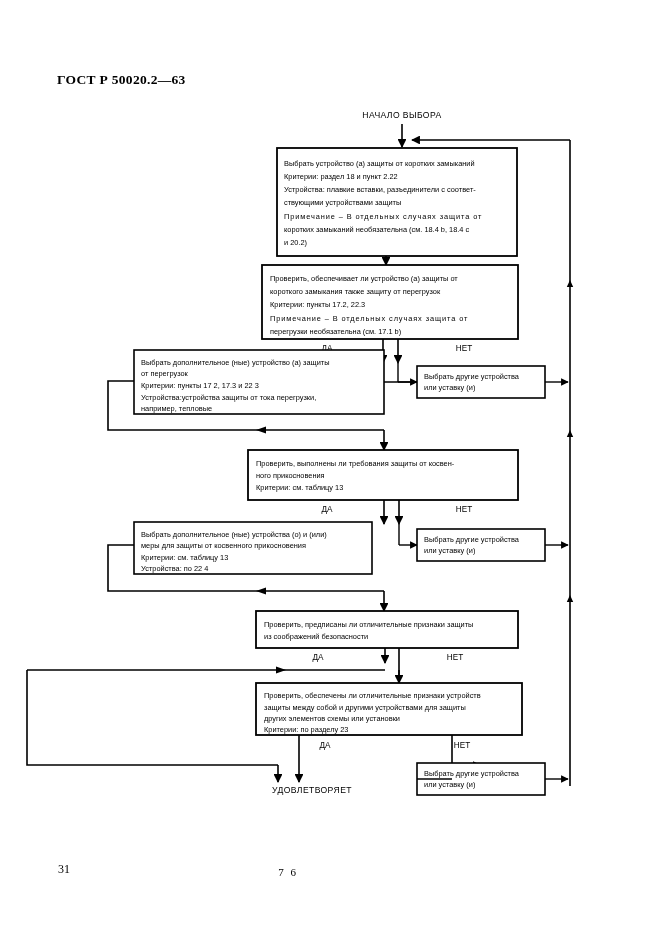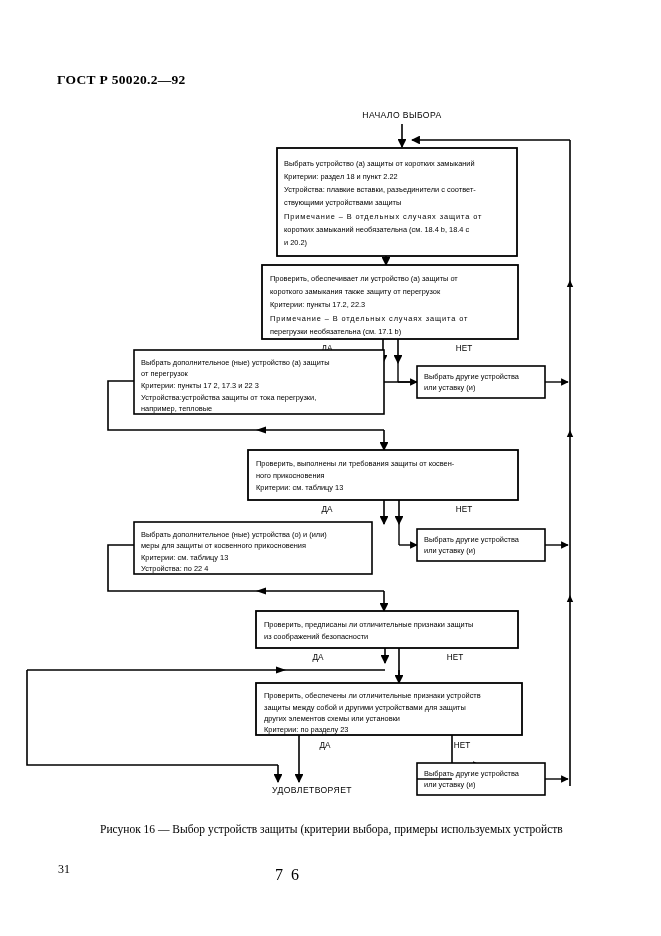--- a/index.html
+++ b/index.html
@@ -51,21 +51,21 @@
   }
   .caption-line1 { display: block; text-align: left; }
   .caption-line2 { display: block; text-align: center; padding-left: 20px;}
   .footer-num {
     position: absolute;
     left: 0px;
     top: 866px;
     width: 576px;
     text-align: center;
     font-family: "Liberation Serif", serif;
-    font-size: 16px;
+    font-size: 11px;
     letter-spacing: 2px;
   }
   svg.flow {
     position: absolute;
     left: 0;
     top: 0;
     width: 661px;
     height: 936px;
   }
   .nodebox {
@@ -94,21 +94,21 @@
   .conn {
     stroke: #000000;
     fill: none;
   }
 </style>
 </head>
 <body>
 
 <div class="page">
 
-  <div class="doc-header">ГОСТ Р 50020.2—92</div>
+  <div class="doc-header">ГОСТ Р 50020.2—63</div>
 
   <svg class="flow" viewBox="0 0 661 936">
     <defs>
       <marker id="arrDown" viewBox="0 0 10 10" refX="5" refY="9" markerWidth="6" markerHeight="6" orient="auto-start-reverse">
         <path d="M 0 0 L 10 0 L 5 10 z" fill="#000"></path>
       </marker>
       <marker id="arrow" viewBox="0 0 10 10" refX="9" refY="5" markerWidth="5.5" markerHeight="5.5" orient="auto">
         <path d="M 0 0 L 10 5 L 0 10 z" fill="#000"></path>
       </marker>
     </defs>
@@ -231,19 +231,18 @@
     <text class="termlabel" x="312" y="793" text-anchor="middle">УДОВЛЕТВОРЯЕТ</text>
 
     <rect class="nodebox" x="417" y="763" width="128" height="32" stroke-width="1.6"></rect>
     <text class="boxtext" x="424" y="776">Выбрать другие устройства</text>
     <text class="boxtext" x="424" y="787">или уставку (и)</text>
     <path class="conn" d="M 545 779 L 568 779" stroke-width="1.4" marker-end="url(#arrow)"></path>
     <path class="conn" d="M 452 779 L 417 779" stroke-width="1.4"></path>
   </svg>
 
   <div class="figure-caption">
-    <span class="caption-line1">Рисунок 16 — Выбор устройств защиты (критерии выбора, примеры используемых устройств</span>
   </div>
 
   <div class="page-number">31</div>
   <div class="footer-num">7 6</div>
 
 </div>
 
 </body></html>

